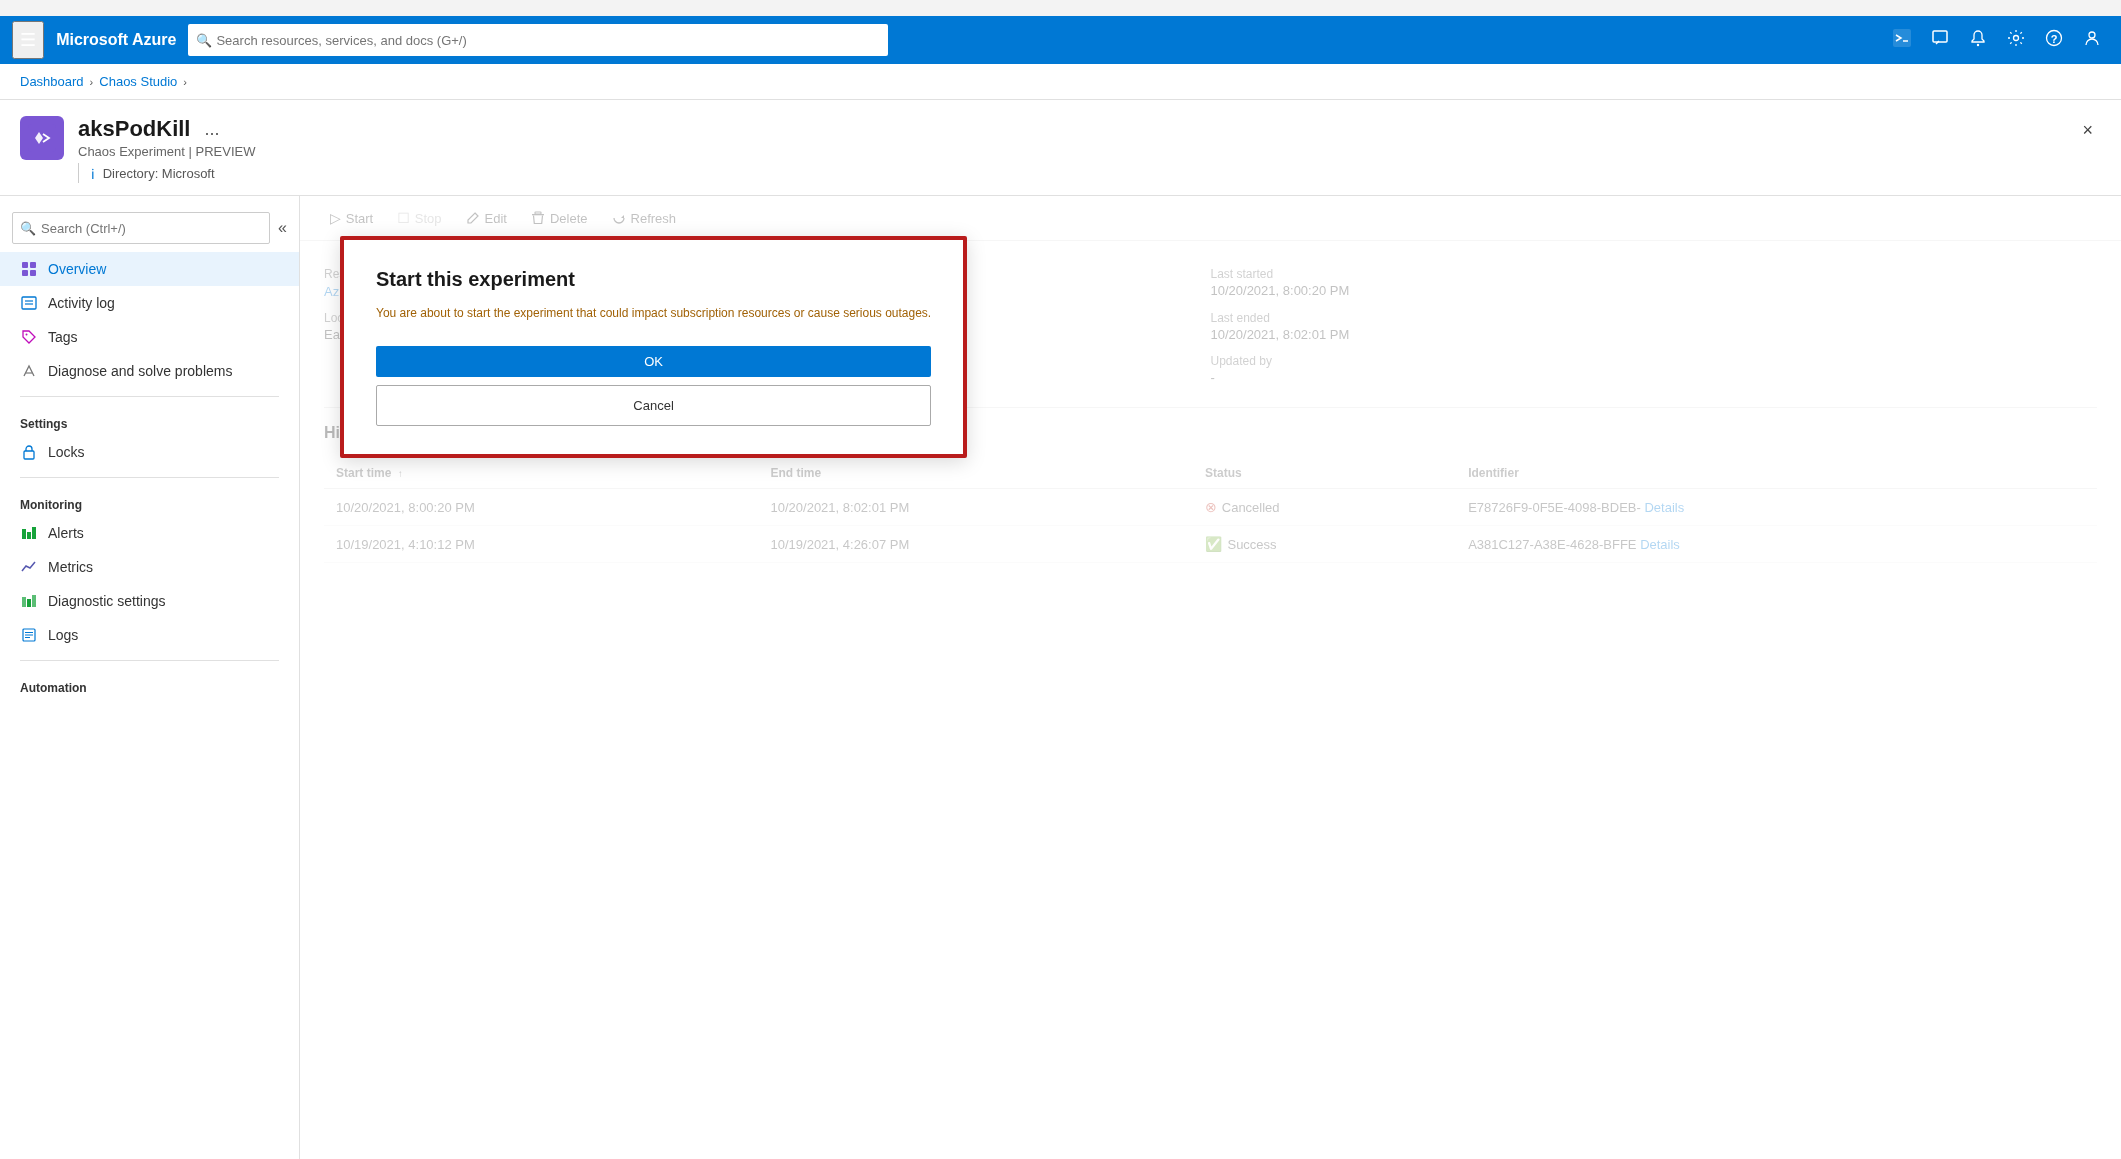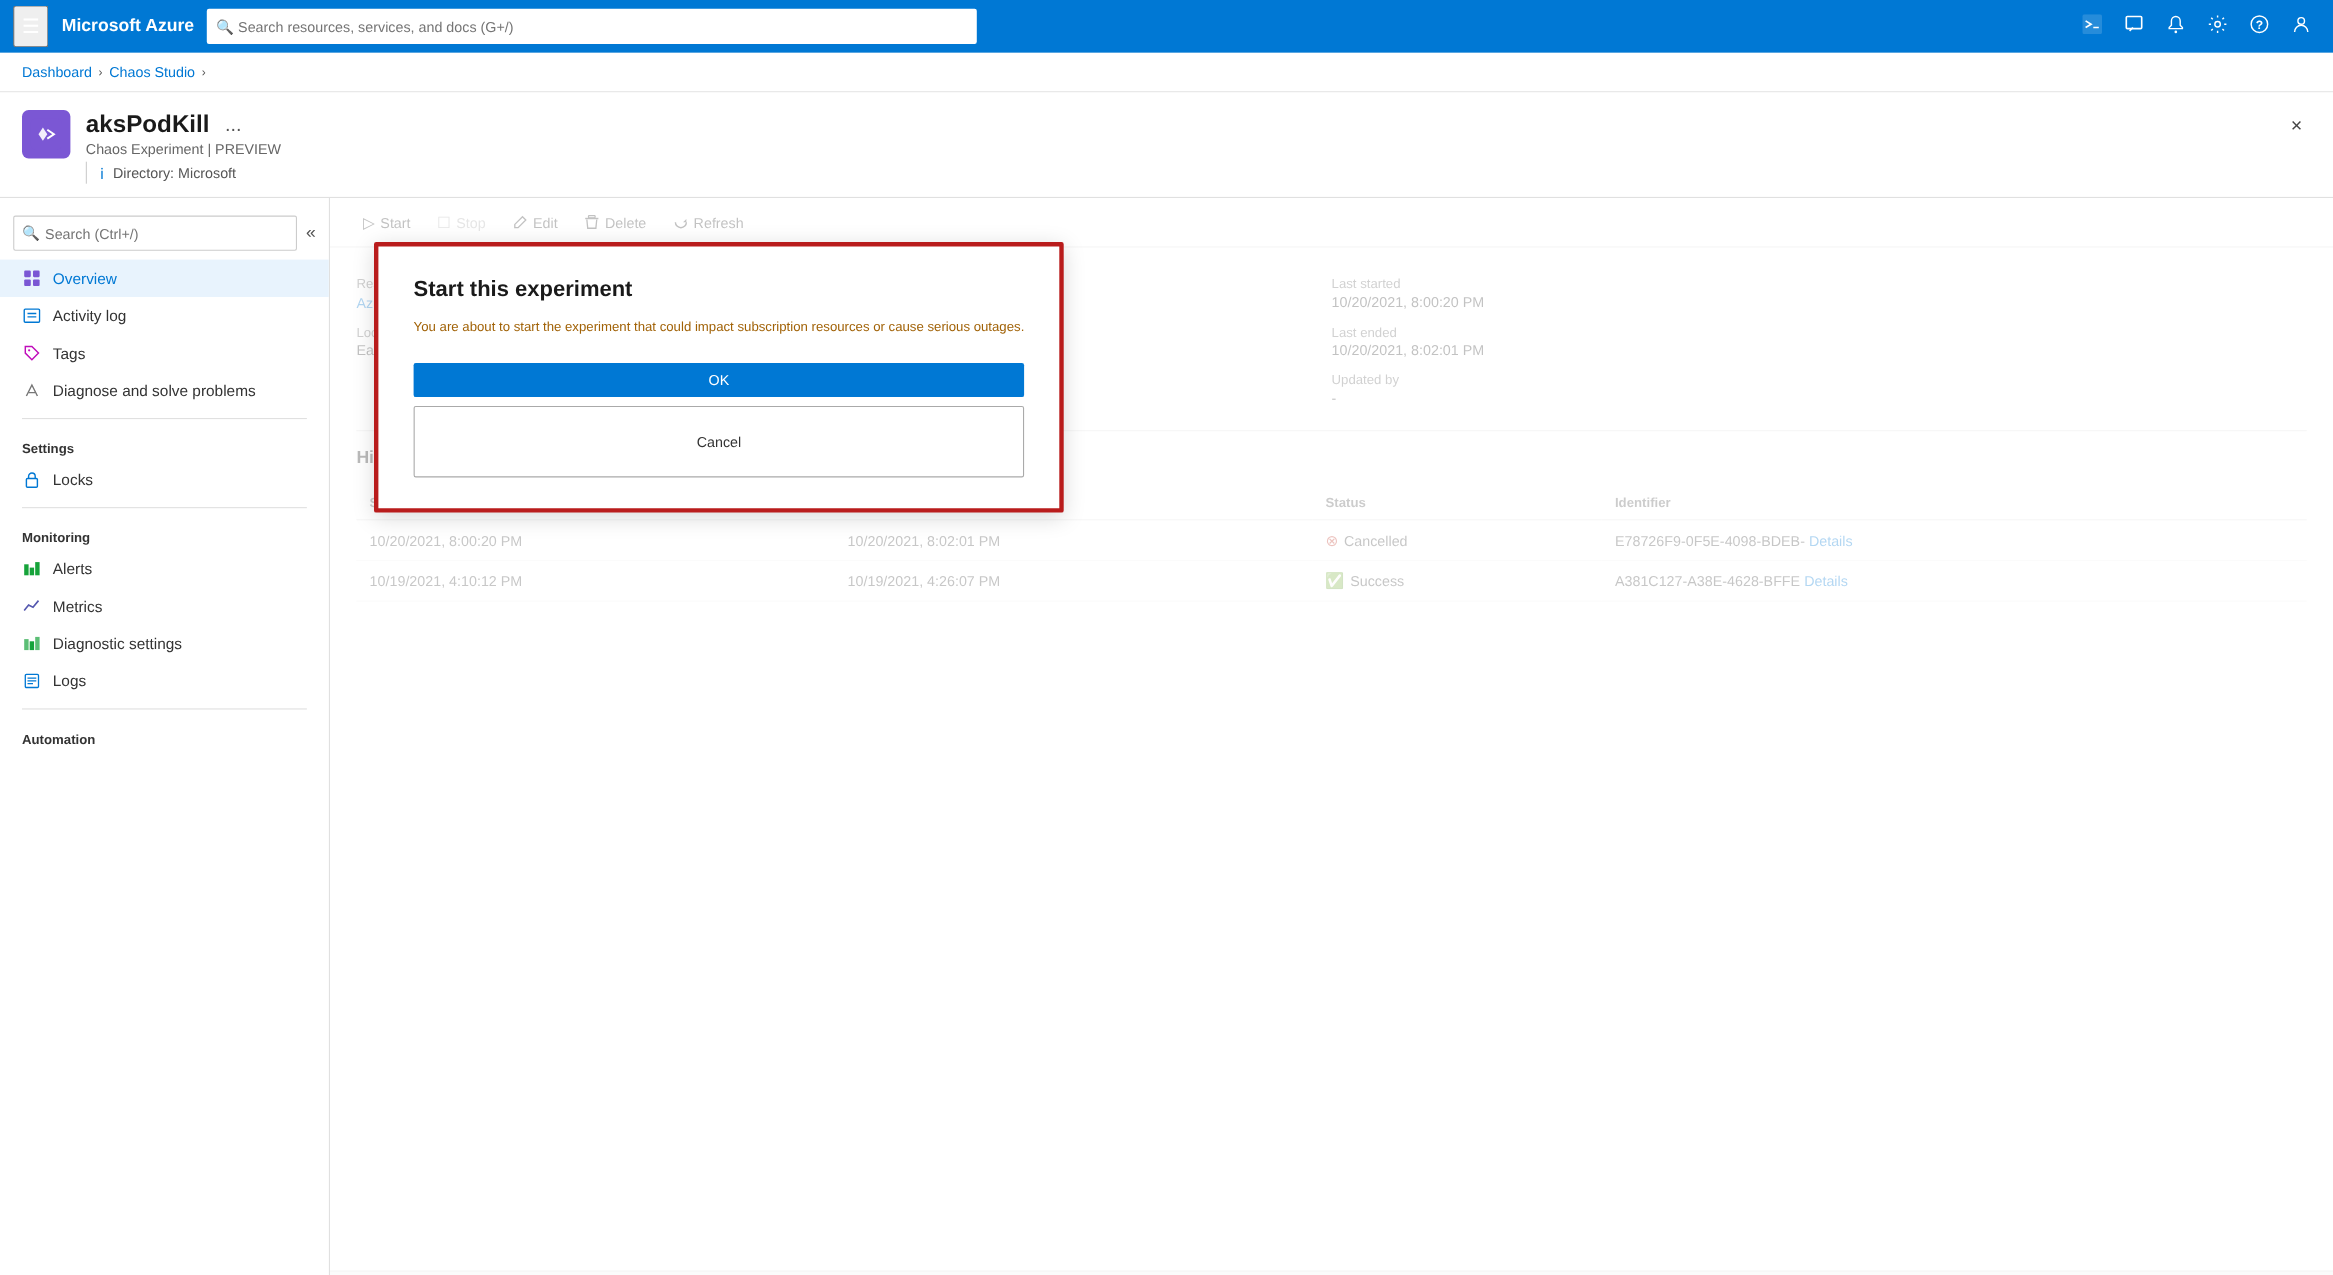--- a/index.html
+++ b/index.html
@@ -6,20 +6,21 @@
     body { font-family: 'Segoe UI', Arial, sans-serif; font-size: 14px; background: #f3f3f3; color: #333; }
 
     
     .topbar {
       background: #0078d4;
       height: 48px;
       display: flex;
       align-items: center;
       padding: 0 12px;
       gap: 12px;
+      margin-top: 16px;
     }
     .topbar-hamburger { color: white; font-size: 18px; cursor: pointer; padding: 6px; }
     .topbar-brand { color: white; font-weight: 700; font-size: 16px; white-space: nowrap; }
     .topbar-search-wrap {
       flex: 1;
       max-width: 700px;
       position: relative;
       display: flex;
       align-items: center;
     }
@@ -251,21 +252,21 @@
       padding: 8px 20px;
       font-size: 13px;
       cursor: pointer;
       border-radius: 2px;
       font-weight: 500;
     }
     .btn-secondary {
       background: white;
       color: #333;
       border: 1px solid #aaa;
-      padding: 24px 20px;
+      padding: 12px 20px;
       font-size: 13px;
       cursor: pointer;
       border-radius: 2px;
     }
 
     
     .content-body { padding: 20px 24px; }
     .detail-grid { display: grid; grid-template-columns: 1fr 1fr; gap: 0; }
     .detail-item { padding: 6px 0; }
     .detail-label { font-size: 12px; color: #666; margin-bottom: 2px; }

